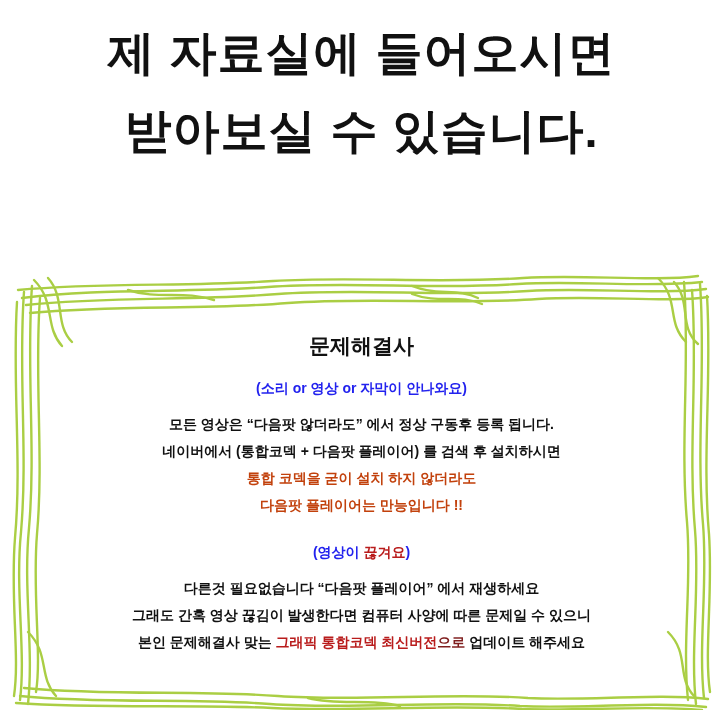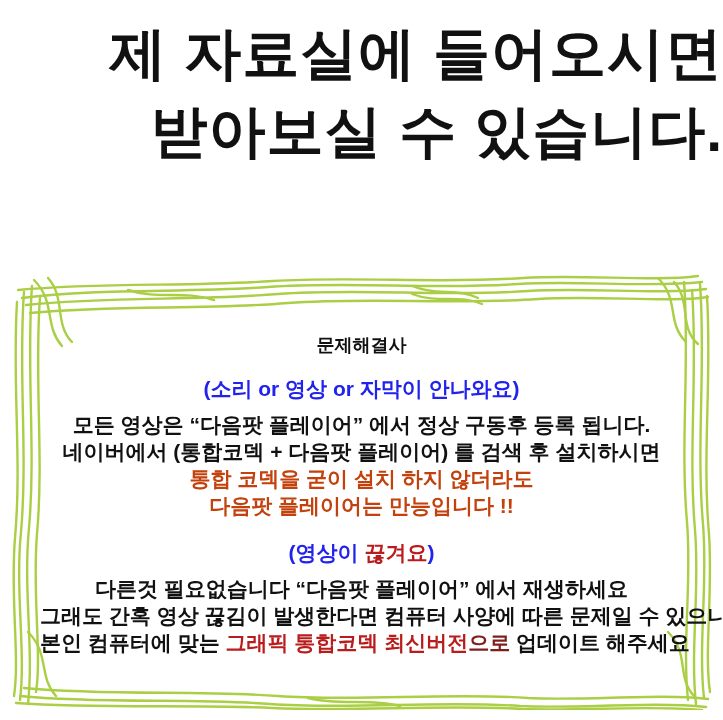--- a/index.html
+++ b/index.html
@@ -23,27 +23,26 @@
   
   .headline {
     position: absolute;
     top: 14px;
     left: 0;
     width: 723px;
     text-align: center;
   }
   .headline .line {
     font-family: "Liberation Sans", sans-serif;
-    font-size: 57px;
+    font-size: 47px;
     font-weight: 700;
     letter-spacing: 1px;
     line-height: 78px;
     color: #111111;
     white-space: nowrap;
-    text-align: right;
   }
   .headline .line.blue {
     color: #2222ee;
   }
 
   
   .frame {
     position: absolute;
     left: 8px;
     top: 272px;
@@ -57,28 +56,28 @@
   
   .body-text {
     position: absolute;
     left: 40px;
     top: 332px;
     width: 643px;
     text-align: center;
   }
   .body-text .t {
     font-family: "Liberation Sans", sans-serif;
-    font-size: 21px;
+    font-size: 14px;
     font-weight: 700;
     line-height: 27px;
     color: #111111;
     white-space: nowrap;
   }
   .body-text .title {
-    font-size: 18px;
+    font-size: 21px;
     margin-bottom: 7px;
   }
   .body-text .blue   { color: #2222ee; }
   .body-text .red    { color: #c2410c; }
   .body-text .spacer { height: 20px; }
   .body-text .spacer-sm { height: 9px; }
   .inline-red { color: #7f1d1d; }
   .inline-mag { color: #b91c1c; }
 </style>
 </head>
@@ -126,27 +125,27 @@
         <path d="M300,426 C332,434 360,426 392,434"></path>
       </g>
     </svg>
   </div>
 
   <div class="body-text">
     <div class="t title">문제해결사</div>
     <div class="spacer-sm"></div>
     <div class="t blue">(소리 or 영상 or 자막이 안나와요)</div>
     <div class="spacer-sm"></div>
-    <div class="t">모든 영상은 “다음팟 플레이어” 에서 정상 구동후 등록 됩니다.</div>
+    <div class="t">모든 영상은 “다음팟 않더라도” 에서 정상 구동후 등록 됩니다.</div>
     <div class="t">네이버에서 (통합코덱 + 다음팟 플레이어) 를 검색 후 설치하시면</div>
     <div class="t red">통합 코덱을 굳이 설치 하지 않더라도</div>
     <div class="t red">다음팟 플레이어는 만능입니다 !!</div>
 
     <div class="spacer"></div>
 
     <div class="t blue"><span>(영상이 </span><span class="inline-mag">끊겨요</span><span>)</span></div>
     <div class="spacer-sm"></div>
     <div class="t">다른것 필요없습니다  “다음팟 플레이어” 에서 재생하세요</div>
     <div class="t">그래도 간혹 영상 끊김이 발생한다면 컴퓨터 사양에 따른 문제일 수 있으니</div>
-    <div class="t"><span>본인 컴퓨터에 맞는 </span><span class="inline-mag">그래픽 통합코덱 최신버전</span><span class="inline-red">으로</span><span> 업데이트 해주세요</span></div>
+    <div class="t"><span>본인 문제해결사 맞는 </span><span class="inline-mag">그래픽 통합코덱 최신버전</span><span class="inline-red">으로</span><span> 업데이트 해주세요</span></div>
   </div>
 
 </div>
 
 </body></html>

